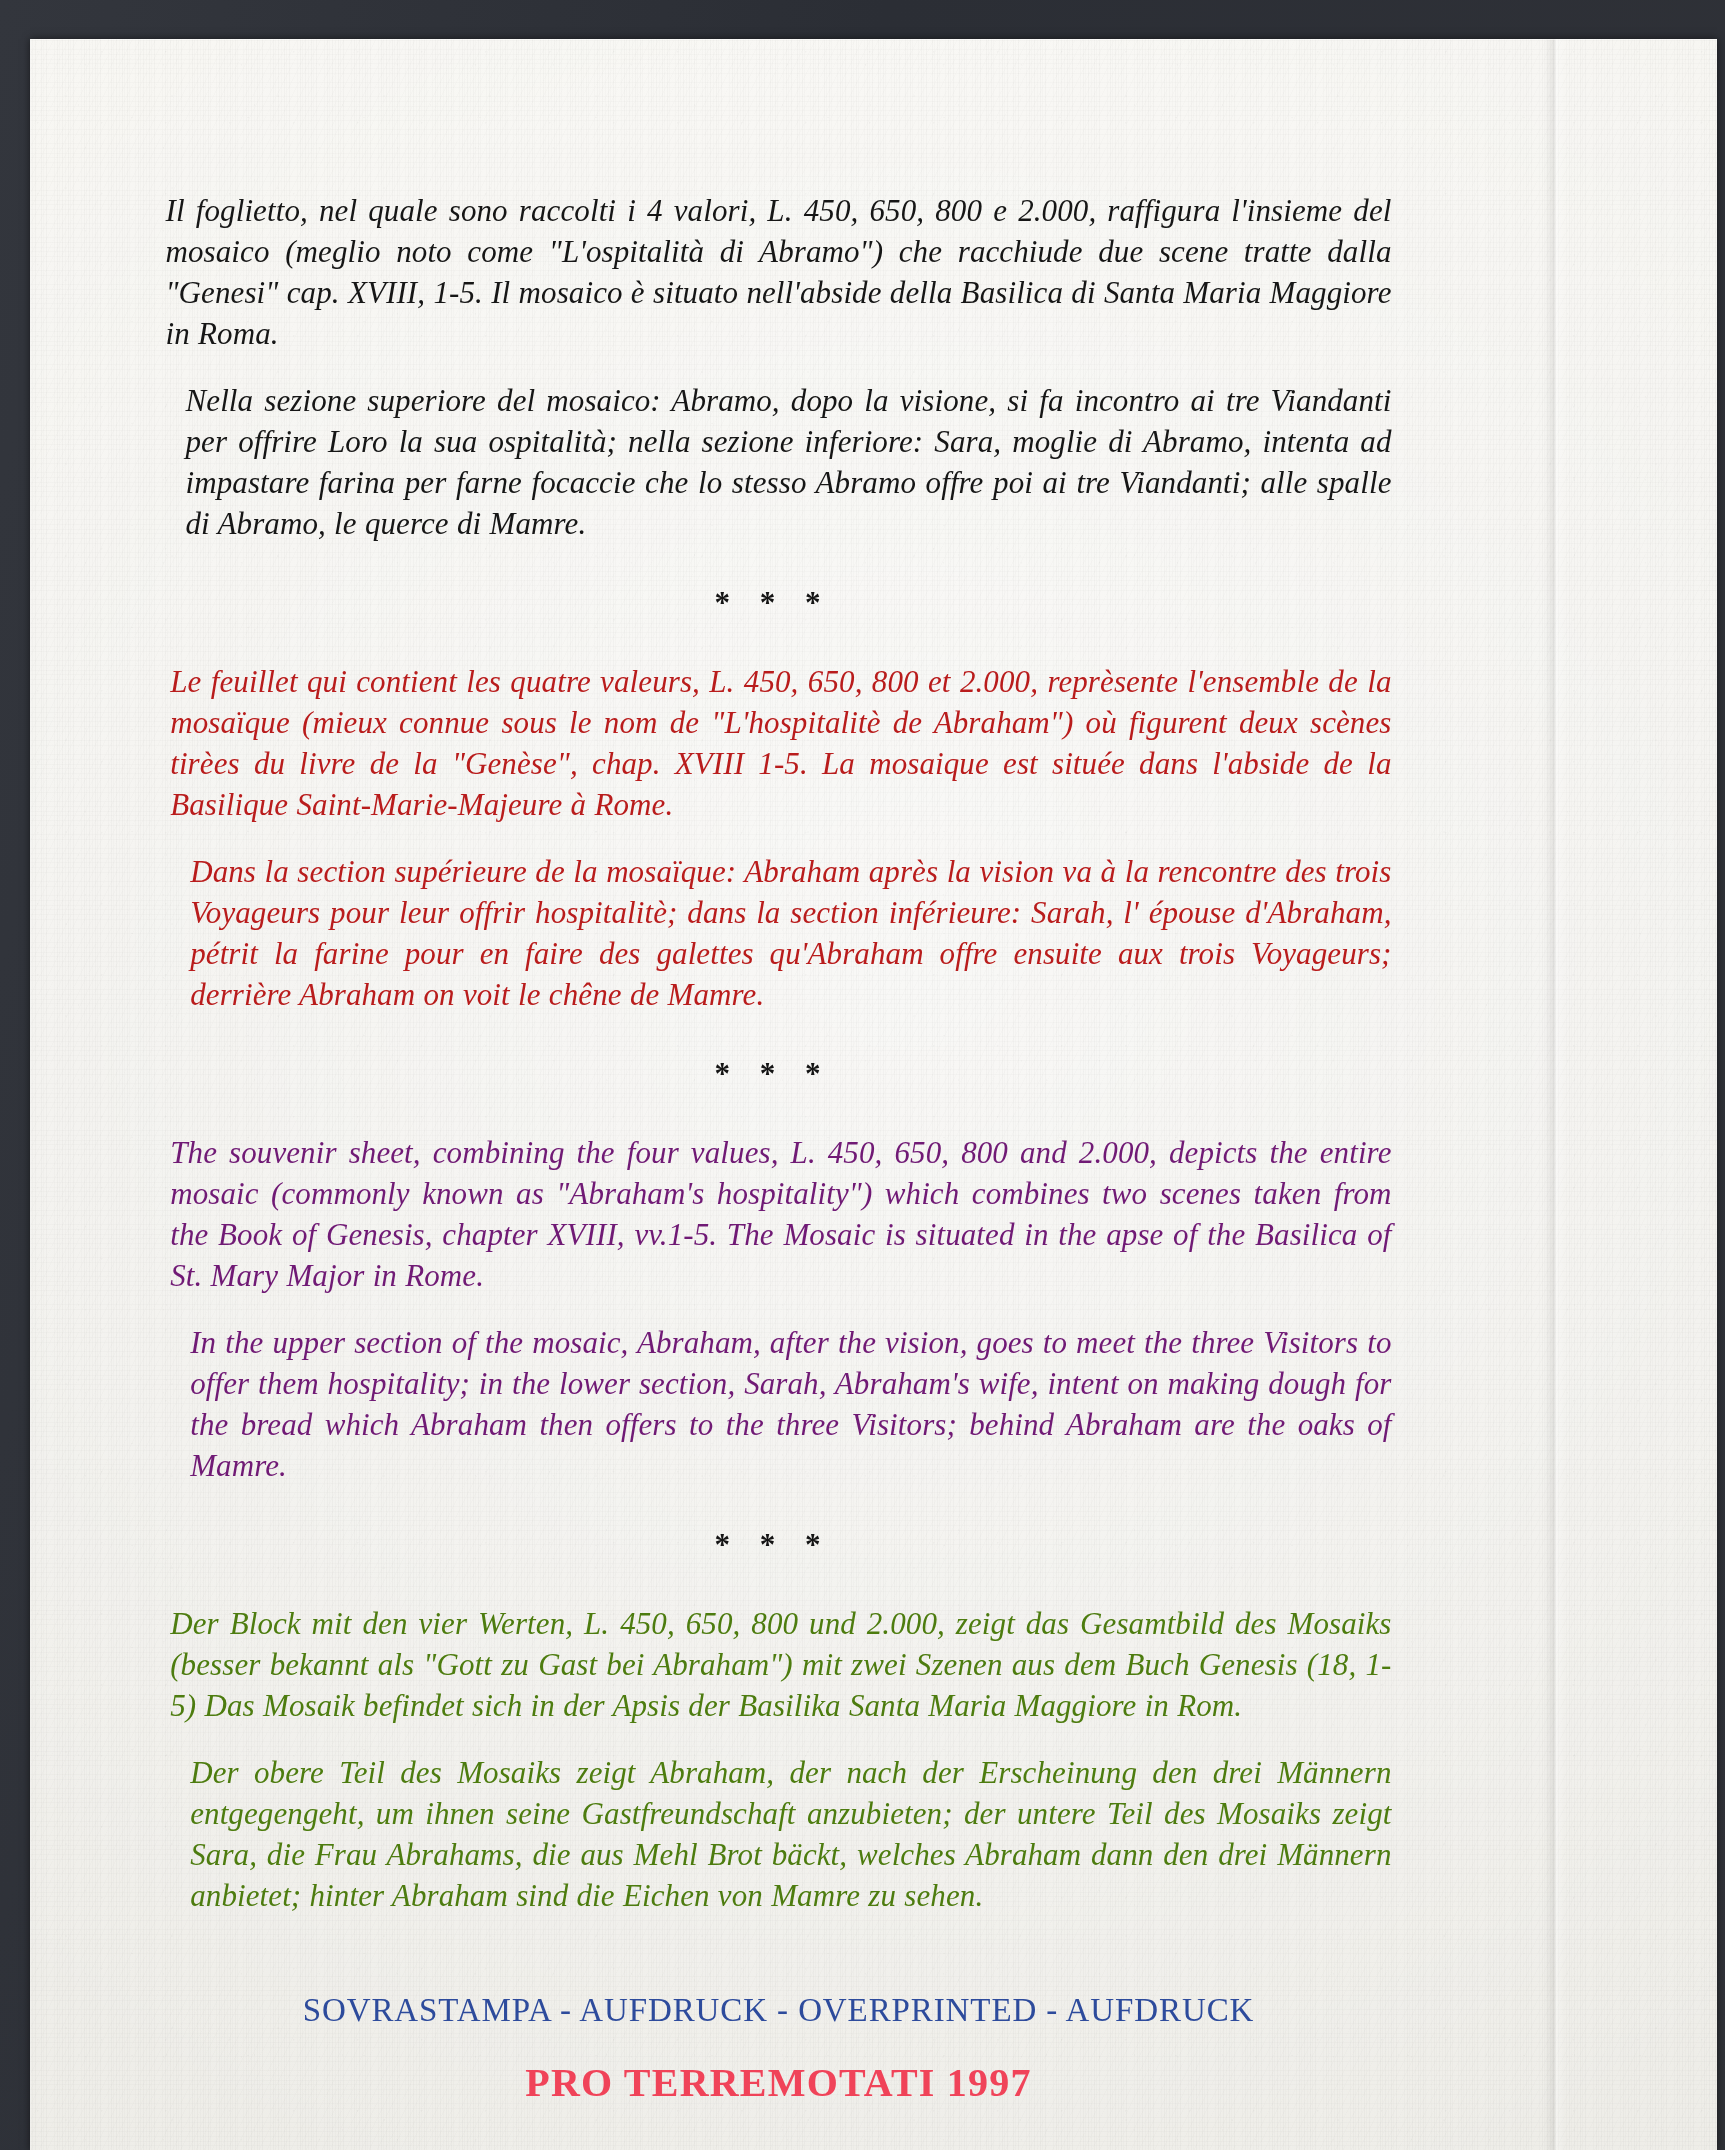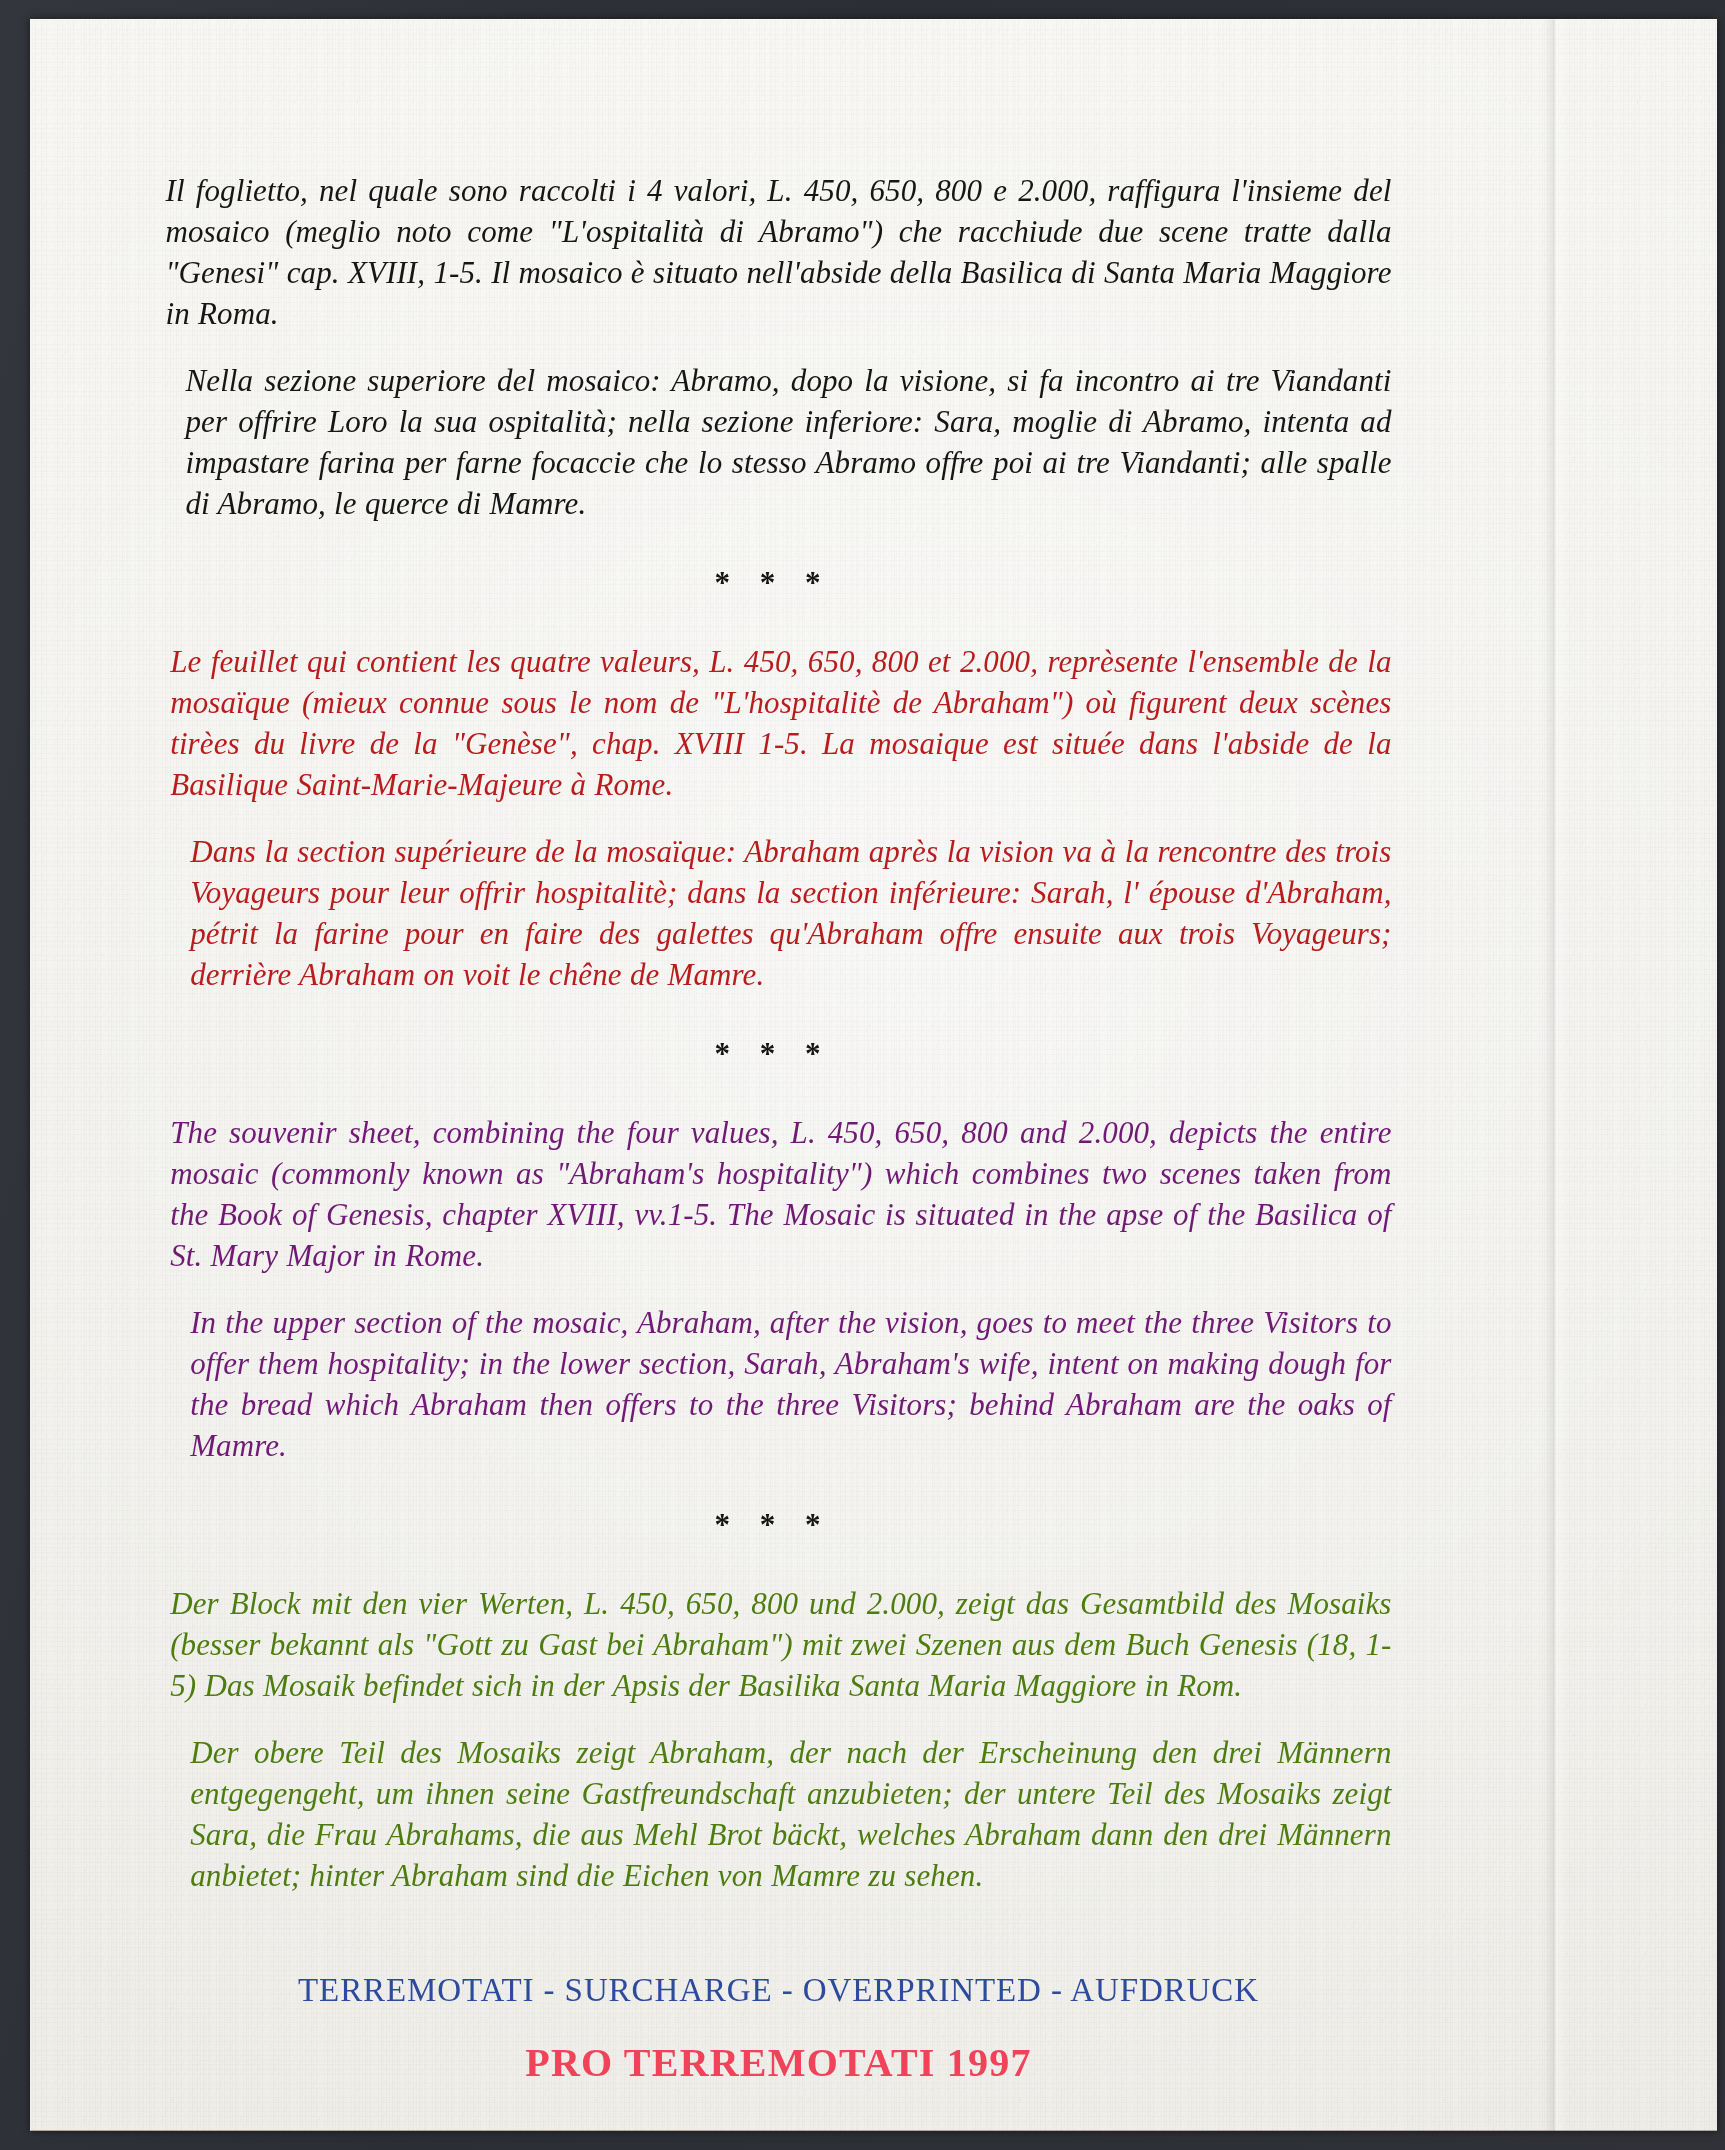--- a/index.html
+++ b/index.html
@@ -18,21 +18,21 @@
   
   #scan-backdrop {
     position: absolute; inset: 0;
     background:
       linear-gradient(103deg, #33363d 0%, #2b2e35 40%, #303238 100%);
   }
 
   
   #paper-sheet {
     position: absolute;
-    left: 29.5px; top: 19px;
+    left: 29.5px; top: 39px;
     width: 1687px; height: 2112px;
     background: #f4f3ef;
     box-shadow: 0 0 7.8px rgba(0,0,0,0.55);
     overflow: hidden;
     padding-left: 44px;
   }
   
   #paper-tint {
     position: absolute; inset: 0;
     background:
@@ -213,19 +213,19 @@
     <div class="separator">* * *</div>
     <div class="gap-sep-bottom"></div>
 
     <div class="block lang-de">
       <p class="para">Der Block mit den vier Werten, L. 450, 650, 800 und 2.000, zeigt das Gesamtbild des Mosaiks (besser bekannt als "Gott zu Gast bei Abraham") mit zwei Szenen aus dem Buch Genesis (18, 1-5) Das Mosaik befindet sich in der Apsis der Basilika Santa Maria Maggiore in Rom.</p>
       <div class="gap-para"></div>
       <p class="para">Der obere Teil des Mosaiks zeigt Abraham, der nach der Erscheinung den drei Männern entgegengeht, um ihnen seine Gastfreundschaft anzubieten; der untere Teil des Mosaiks zeigt Sara, die Frau Abrahams, die aus Mehl Brot bäckt, welches Abraham dann den drei Männern anbietet; hinter Abraham sind die Eichen von Mamre zu sehen.</p>
     </div>
 
     <div id="footer">
-      <div id="overprint-line">TERREMOTATI - SURCHARGE - OVERPRINTED - AUFDRUCK</div>
+      <div id="overprint-line">SOVRASTAMPA - AUFDRUCK - OVERPRINTED - AUFDRUCK</div>
       <div id="pro-terremotati">PRO TERREMOTATI 1997</div>
     </div>
 
   </div>
 </div>
 
 
 </body></html>

